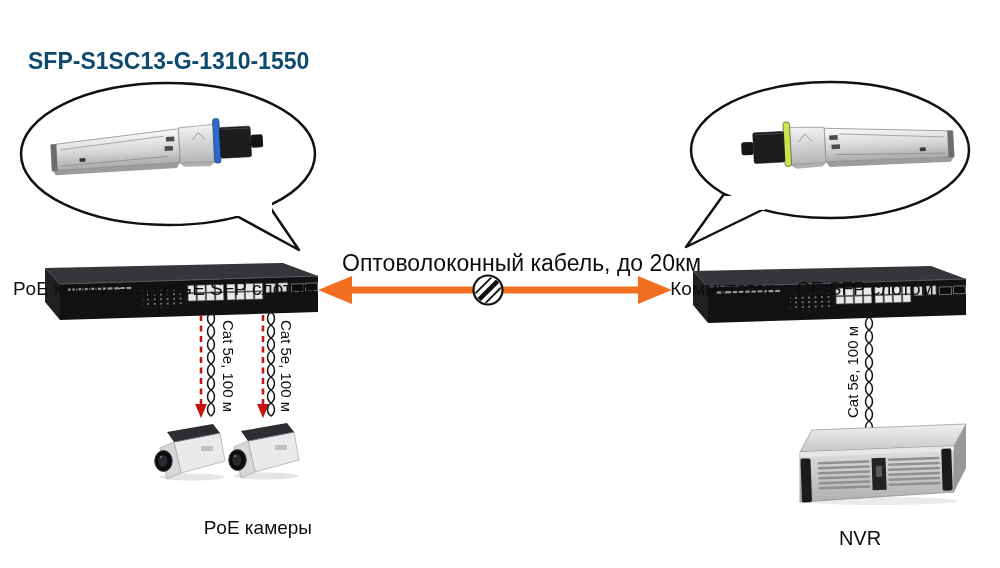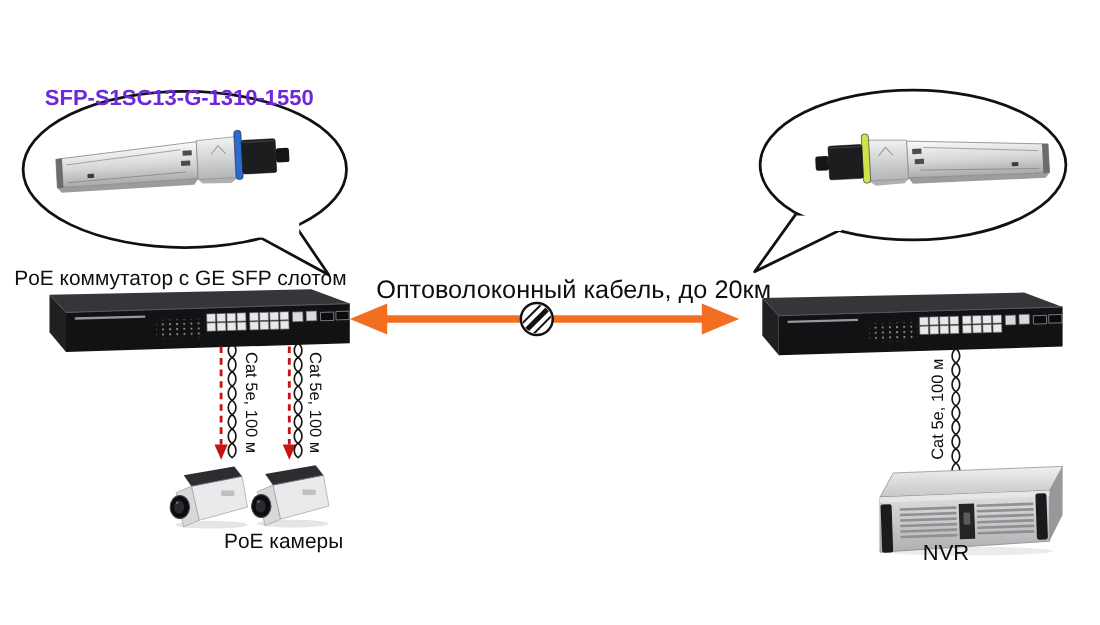--- a/index.html
+++ b/index.html
@@ -11,22 +11,22 @@
   html,body{margin:0;padding:0;background:#fff;}
   #stage{
     position:relative;width:1000px;height:568px;background:#ffffff;overflow:hidden;
     font-family:"Liberation Sans",sans-serif;
   }
   #art{position:absolute;left:0;top:0;z-index:1;}
   .lbl{
     position:absolute;z-index:2;color:#0e0e0e;text-align:center;
     font-family:"Liberation Sans",sans-serif;line-height:1.15;white-space:nowrap;
   }
-  .title{font-weight:bold;font-size:20px;color:#6d28d9;margin-top:30px;}
-  .devlbl{font-size:19px;}
+  .title{font-weight:bold;font-size:23px;color:#0c4a6e;}
+  .devlbl{font-size:19px;margin-top:35px;}
   .fiberlbl{font-size:23px;}
   .cablelbl{font-size:15px;width:110px;height:18px;}
   .rot-cw{transform:rotate(90deg);}
   .rot-ccw{transform:rotate(-90deg);}
 </style>
 </head>
 <body>
 
 <div id="stage">
 
@@ -210,20 +210,21 @@
         </g>
         <rect x="78" y="36" width="14" height="32" fill="#232426"></rect>
         <rect x="82" y="44" width="6" height="11" rx="1" fill="#5a5b5d"></rect>
       </g>
     </g>
   </svg>
 
   <div class="lbl title" style="left:28px;top:48px;width:270px;">SFP-S1SC13-G-1310-1550</div>
 
   <div class="lbl devlbl" style="left:12px;top:243px;width:304px;">PoE коммутатор с GE SFP слотом</div>
+  <div class="lbl devlbl" style="left:666px;top:243px;width:272px;">Коммутатор с GE SFP слотом</div>
 
   <div class="lbl fiberlbl" style="left:342px;top:250px;width:306px;">Оптоволоконный кабель, до 20км</div>
 
   <div class="lbl cablelbl rot-cw" style="left:173px;top:357px;">Cat 5e, 100 м</div>
   <div class="lbl cablelbl rot-cw" style="left:231px;top:357px;">Cat 5e, 100 м</div>
   <div class="lbl cablelbl rot-ccw" style="left:797px;top:363px;width:112px;">Cat 5e, 100 м</div>
 
   <div class="lbl devlbl" style="left:156px;top:482px;width:156px;text-align:right;">PoE камеры</div>
   <div class="lbl devlbl" style="left:794px;top:492px;width:132px;font-size:20px;">NVR</div>
 

